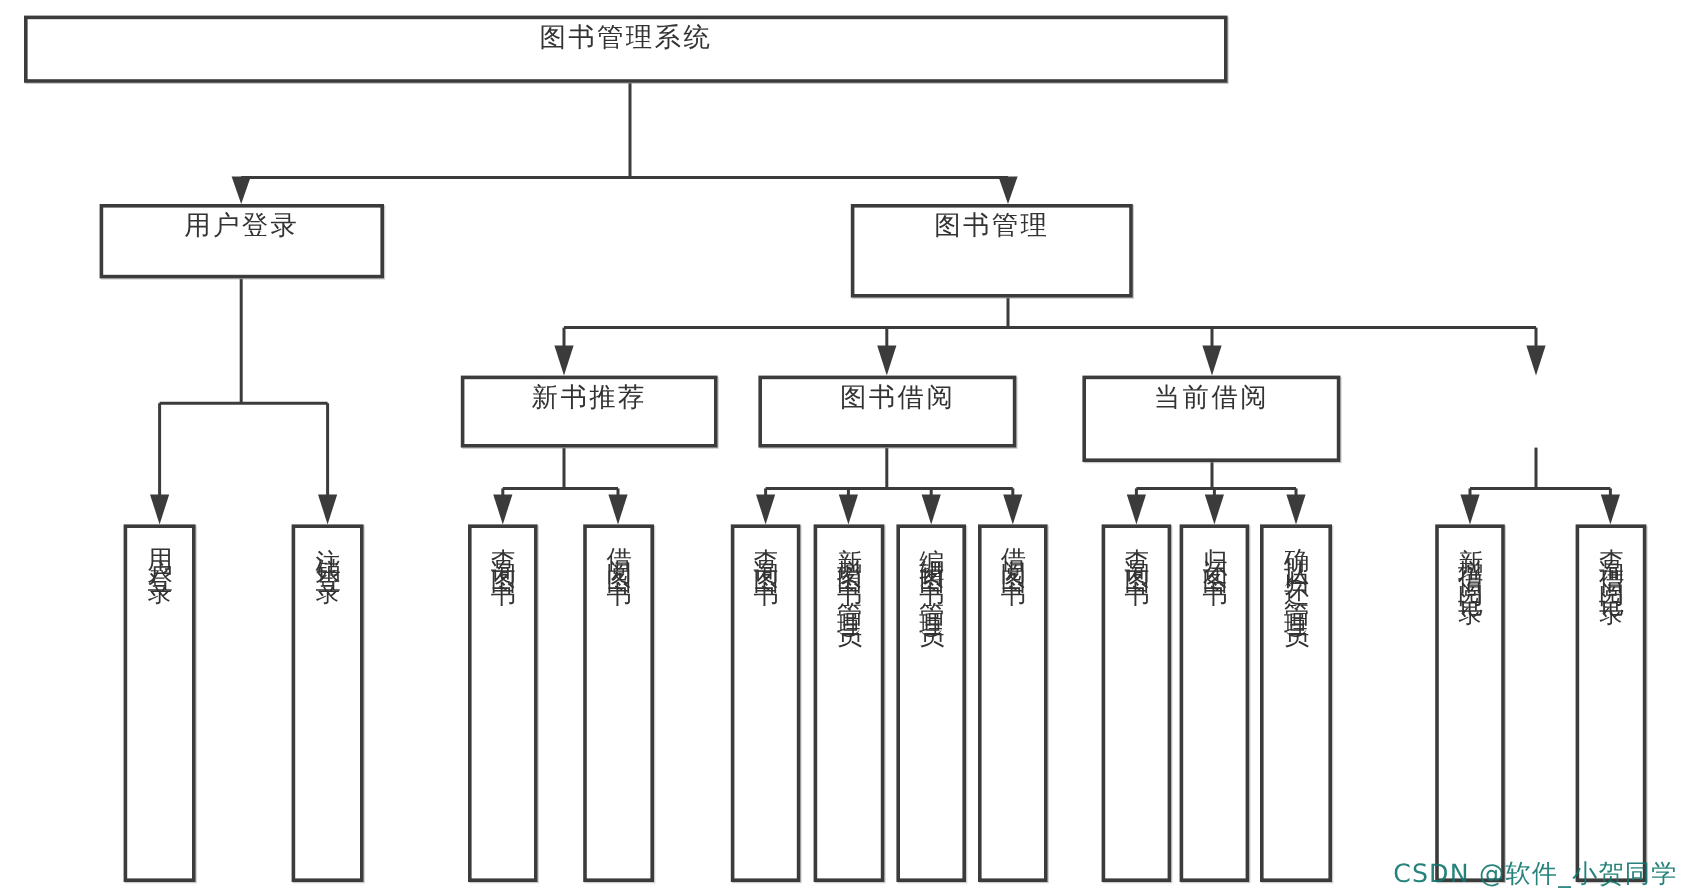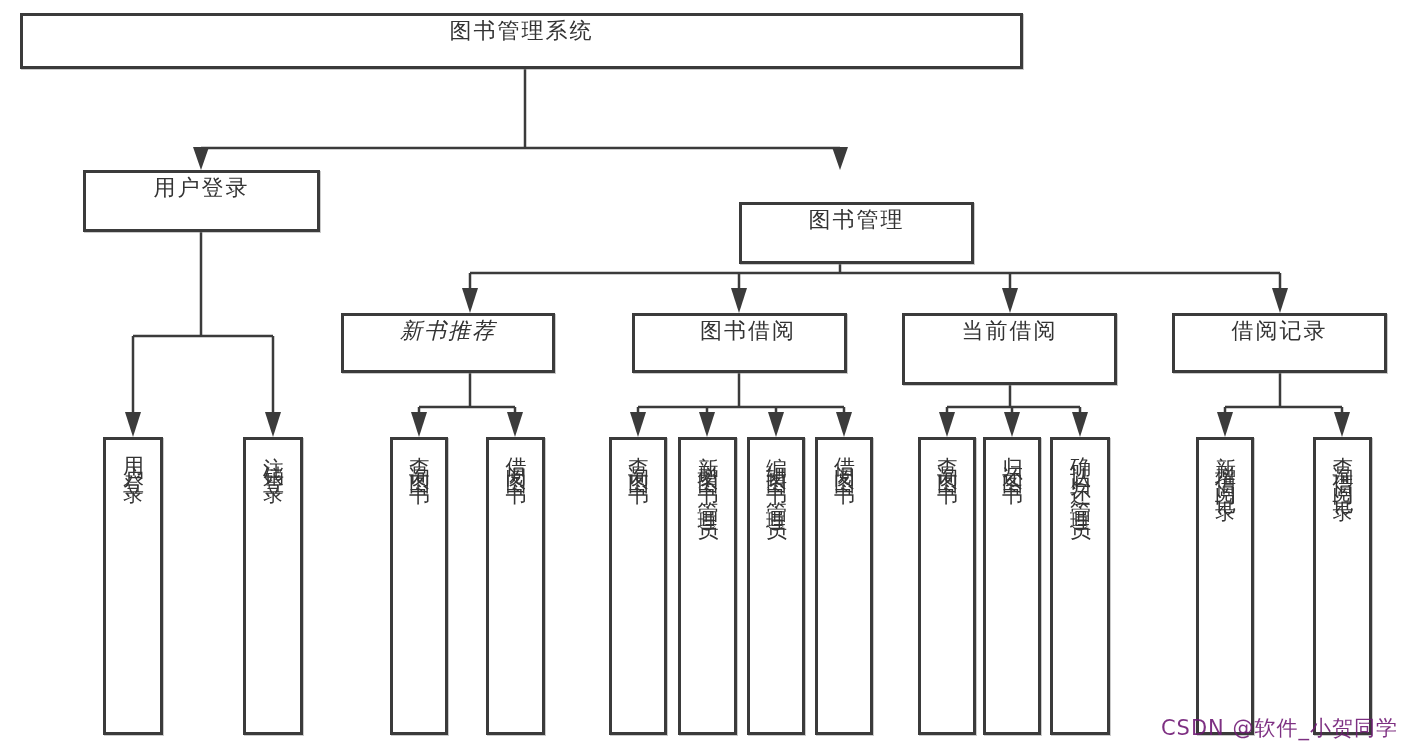--- a/index.html
+++ b/index.html
@@ -42,21 +42,21 @@
     letter-spacing: 9px;
     color: #333333;
     white-space: nowrap;
     line-height: 1;
   }
   .watermark {
     position: absolute;
     right: 7px;
     bottom: 5px;
     font-size: 21px;
-    color: #701a75;
+    color: #0f766e;
     opacity: 0.9;
     z-index: 5;
     white-space: nowrap;
     letter-spacing: 1px;
   }
   .cline { stroke: #3b3b3b; stroke-width: 2.5; fill: none; }
   .arrowhead { fill: #3b3b3b; stroke: none; }
 </style>
 </head>
 <body>
@@ -139,36 +139,33 @@
     </g>
   </svg>
 
   <div class="node hbox" style="left:20px; top:13px; width:1003px; height:56px;">
     <span>图书管理系统</span>
   </div>
 
   <div class="node hbox" style="left:83px; top:170px; width:237px; height:62px;">
     <span>用户登录</span>
   </div>
-  <div class="node hbox" style="left:739px; top:170px; width:235px; height:62px;margin-top:32px;">
+  <div class="node hbox" style="left:709px; top:170px; width:235px; height:78px;">
     <span>图书管理</span>
   </div>
 
-  <div class="node hbox" style="left:341px; top:313px; width:214px; height:60px;font-style:italic;">
+  <div class="node hbox" style="left:384px; top:313px; width:214px; height:60px;">
     <span>新书推荐</span>
   </div>
   <div class="node hbox" style="left:632px; top:313px; width:215px; height:60px;padding-left:17px;">
     <span>图书借阅</span>
   </div>
   <div class="node hbox" style="left:902px; top:313px; width:215px; height:72px;">
     <span>当前借阅</span>
   </div>
-  <div class="node hbox" style="left:1172px; top:313px; width:215px; height:60px;">
-    <span>借阅记录</span>
-  </div>
 
   <div class="node vbox" style="left:103px; top:437px; width:60px; height:298px;">
     <span>用户登录</span>
   </div>
   <div class="node vbox" style="left:243px; top:437px; width:60px; height:298px;">
     <span>注销登录</span>
   </div>
 
   <div class="node vbox" style="left:390px; top:437px; width:58px; height:298px;">
     <span>查询图书</span>

